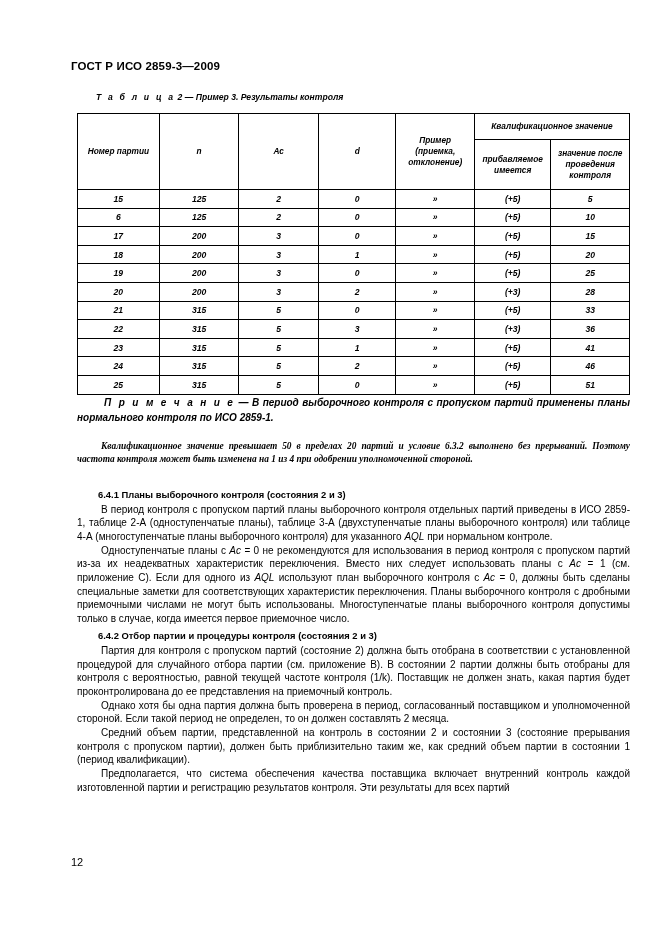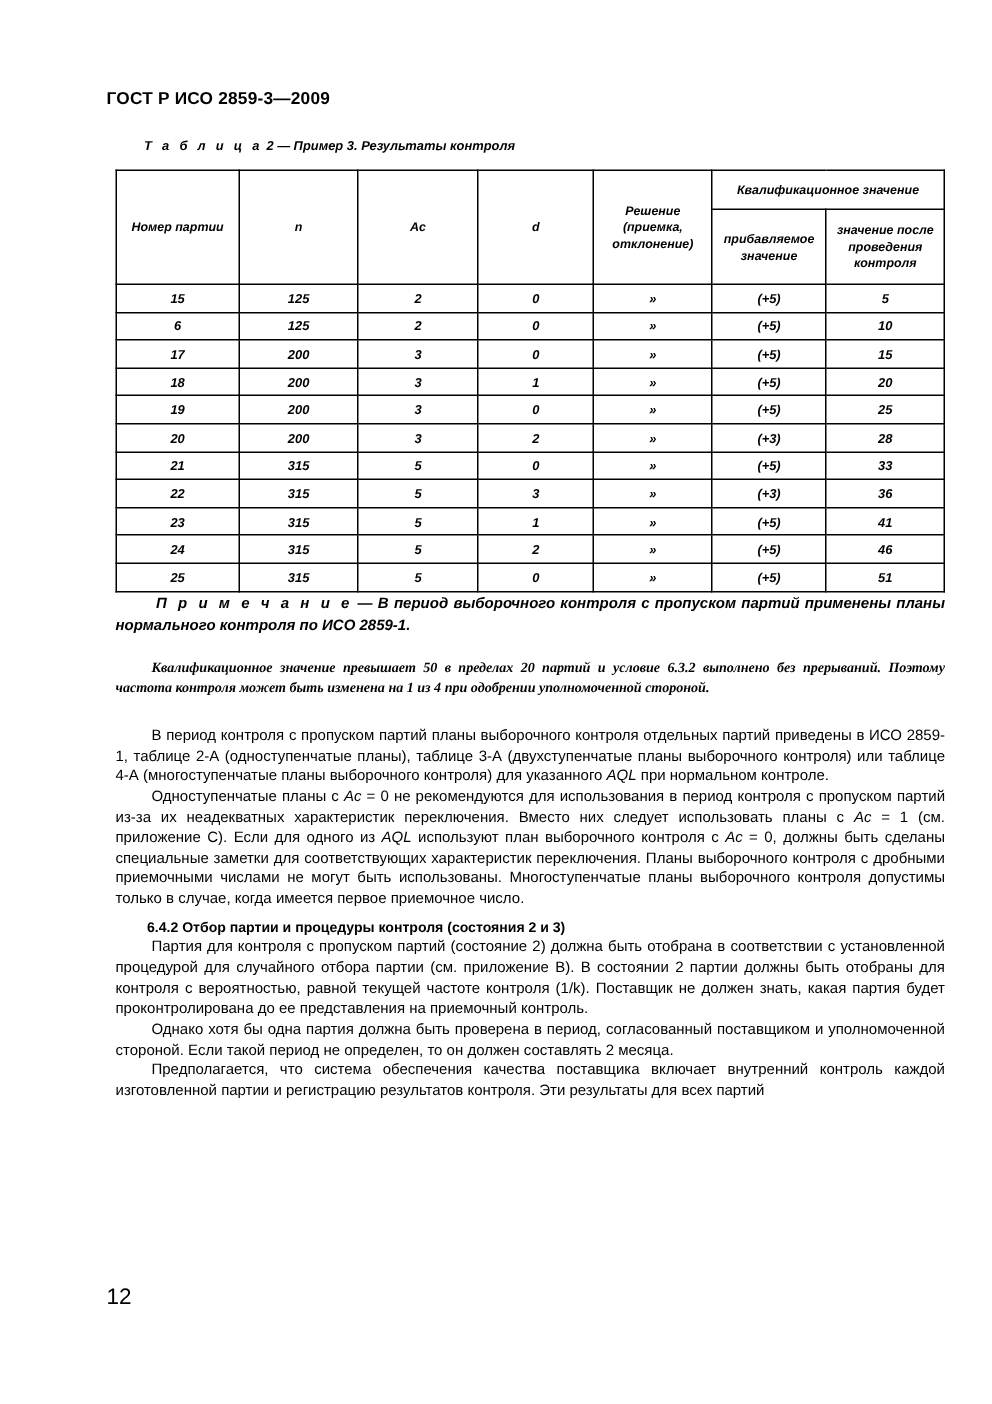--- a/index.html
+++ b/index.html
@@ -165,21 +165,21 @@
     text-indent: 24px;
     margin: 0;
   }
   .para i { font-style: italic; }
 
   
   .folio {
     position: absolute;
     left: 71px;
     top: 856px;
-    font-size: 15px;
+    font-size: 11px;
   }
 </style>
 </head>
 <body>
 
 <div class="page">
 
   <div class="running-head">ГОСТ Р ИСО 2859-3—2009</div>
 
   <div class="table-caption">
@@ -198,30 +198,30 @@
           <col class="c-add">
           <col class="c-after">
       </colgroup>
       <thead>
         <tr>
           <th class="th-head-tall" rowspan="2">Номер партии</th>
           <th class="th-head-tall" rowspan="2">n</th>
           <th class="th-head-tall" rowspan="2">Ac</th>
           <th class="th-head-tall" rowspan="2">d</th>
           <th class="th-head-tall" rowspan="2">
-            <span>Решение</span><br>
+            <span>Пример</span><br>
             <span>(приемка,</span><br>
             <span>отклонение)</span>
           </th>
           <th class="th-group" colspan="2">Квалификационное значение</th>
         </tr>
         <tr>
           <th class="th-sub">
             <span>прибавляемое</span><br>
-            <span>значение</span>
+            <span>имеется</span>
           </th>
           <th class="th-sub">
             <span>значение после</span><br>
             <span>проведения</span><br>
             <span>контроля</span>
           </th>
         </tr>
       </thead>
       <tbody id="results-body">
           <tr>
@@ -329,26 +329,28 @@
 
   <div class="note">
     <span class="spaced">П р и м е ч а н и е</span><span> — В период выборочного контроля с пропуском партий применены планы нормального контроля по ИСО 2859-1.</span>
   </div>
 
   <div class="emph-para">Квалификационное значение превышает 50 в пределах 20 партий и условие 6.3.2 выполнено без прерываний. Поэтому частота контроля может быть изменена на 1 из 4 при одобрении уполномоченной стороной.</div>
 
   <div class="flow">
 
 
+    <div class="h-sub">6.4.1  Планы выборочного контроля (состояния 2 и 3)</div>
     <p class="para">В период контроля с пропуском партий планы выборочного контроля отдельных партий приведены в ИСО 2859-1, таблице 2-А (одноступенчатые планы), таблице 3-А (двухступенчатые планы выборочного контроля) или таблице 4-А (многоступенчатые планы выборочного контроля) для указанного <i>AQL</i> при нормальном контроле.</p>
     <p class="para">Одноступенчатые планы с <i>Ac</i> = 0 не рекомендуются для использования в период контроля с пропуском партий из-за их неадекватных характеристик переключения. Вместо них следует использовать планы с <i>Ac</i> = 1 (см. приложение С). Если для одного из <i>AQL</i> используют план выборочного контроля с <i>Ac</i> = 0, должны быть сделаны специальные заметки для соответствующих характеристик переключения. Планы выборочного контроля с дробными приемочными числами не могут быть использованы. Многоступенчатые планы выборочного контроля допустимы только в случае, когда имеется первое приемочное число.</p>
 
     <div class="h-sub">6.4.2  Отбор партии и процедуры контроля (состояния 2 и 3)</div>
     <p class="para">Партия для контроля с пропуском партий (состояние 2) должна быть отобрана в соответствии с установленной процедурой для случайного отбора партии (см. приложение В). В состоянии 2 партии должны быть отобраны для контроля с вероятностью, равной текущей частоте контроля (1/k). Поставщик не должен знать, какая партия будет проконтролирована до ее представления на приемочный контроль.</p>
     <p class="para">Однако хотя бы одна партия должна быть проверена в период, согласованный поставщиком и уполномоченной стороной. Если такой период не определен, то он должен составлять 2 месяца.</p>
 
+    <p class="para">Средний объем партии, представленной на контроль в состоянии 2 и состоянии 3 (состояние прерывания контроля с пропуском партии), должен быть приблизительно таким же, как средний объем партии в состоянии 1 (период квалификации).</p>
     <p class="para">Предполагается, что система обеспечения качества поставщика включает внутренний контроль каждой изготовленной партии и регистрацию результатов контроля. Эти результаты для всех партий</p>
 
   </div>
 
   <div class="folio">12</div>
 
 </div>
 
 </body></html>

